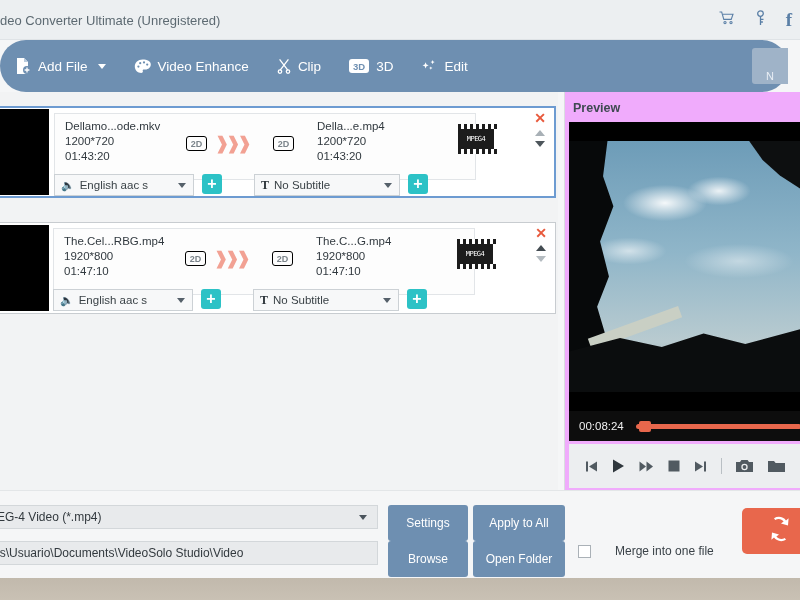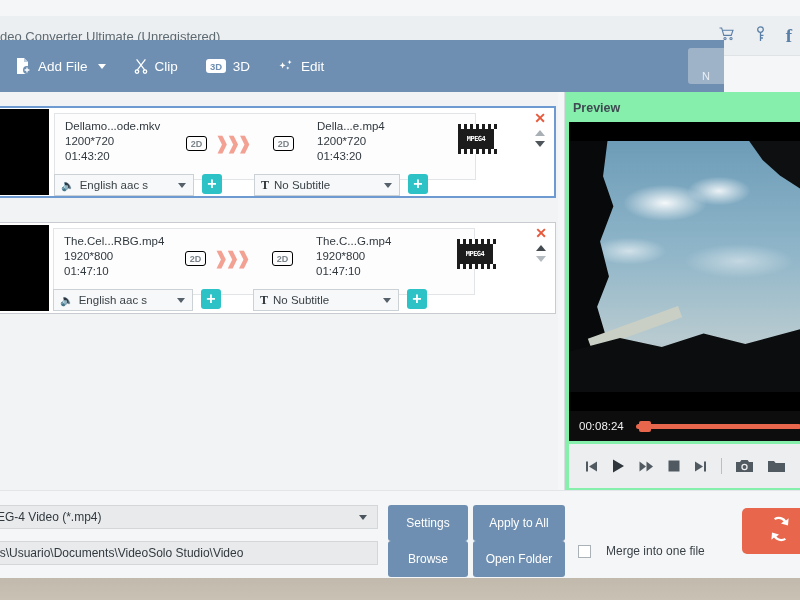--- a/index.html
+++ b/index.html
@@ -21,37 +21,36 @@
     position: absolute; left: 0; top: 0; width: 800px; height: 578px;
     background: #f5f6f7;
     overflow: hidden;
   }
 
   
   #titlebar {
     position: absolute; left: 0; top: 0; width: 800px; height: 40px;
     background: #eceff1;
     border-bottom: 1px solid #dfe3e6;
-    margin-top: 16px;
   }
   #titlebar-text {
     position: absolute; left: 0; top: 13px;
     font-size: 13px; color: #5d6a72; white-space: nowrap;
   }
   #titlebar-icons {
     position: absolute; right: 8px; top: 10px;
     display: flex; gap: 20px; align-items: center;
   }
   .tb-icon { color: #5a7fa6; line-height: 1; display: block; }
 
   
   #toolbar {
-    position: absolute; left: 0; top: 40px; width: 724px; height: 52px;
+    position: absolute; left: 0; top: 40px; width: 788px; height: 52px;
     background: #6e8fb1;
-    display: flex; align-items: center;
+    display: flex; align-items: center; border-radius: 26px;
   }
   .tool-item {
     display: flex; align-items: center; gap: 7px;
     color: #ffffff; font-size: 13.5px;
     padding: 0 14px; height: 52px; white-space: nowrap;
   }
   .tool-item:first-child { padding-left: 16px; }
   .tool-ico { display: flex; align-items: center; justify-content: center; }
   .caret-down {
     width: 0; height: 0; border-left: 4px solid transparent;
@@ -66,21 +65,21 @@
     padding-bottom: 2px; overflow: hidden;
   }
 
   
   #file-list-pane {
     position: absolute; left: 0; top: 92px; width: 558px; height: 398px;
     background: #f2f3f4; overflow: hidden;
   }
   #preview-pane {
     position: absolute; left: 564px; top: 92px; width: 236px; height: 398px;
-    background: #86efac;
+    background: #f0abfc;
     border-left: 1px solid #dadde0;
   }
 
   
   .file-row {
     position: absolute; left: -16px; width: 572px; height: 92px;
     background: #ffffff;
     border: 1px solid #c8ccd0;
   }
   .file-row.selected { border: 2px solid #6d9bd1; }
@@ -118,21 +117,21 @@
     position: absolute; left: 160px; top: 20px;
     color: #f2a193; font-size: 17px; letter-spacing: -3px;
     font-weight: bold; line-height: 19px;
   }
 
   .mpeg-icon {
     position: absolute; left: 472px; top: 16px;
     width: 36px; height: 30px;
     background: #1c1c1c;
     border-left: 3px solid #1c1c1c; border-right: 3px solid #1c1c1c;
-    display: flex; align-items: center; justify-content: center; font-weight: bold;
+    display: flex; align-items: center; justify-content: center;
   }
   .mpeg-icon::before, .mpeg-icon::after {
     content: ""; position: absolute; left: 0; width: 36px; height: 5px;
     background: repeating-linear-gradient(to right, #fff 0 3px, #1c1c1c 3px 6px);
   }
   .mpeg-icon::before { top: 0; }
   .mpeg-icon::after { bottom: 0; }
   .mpeg-label {
     position: relative; z-index: 2;
     background: #1c1c1c; color: #ffffff;
@@ -275,21 +274,21 @@
     display: flex; align-items: center; justify-content: center;
     cursor: pointer;
   }
   #settings-btn { left: 388px; top: 505px; width: 80px; }
   #applyall-btn { left: 473px; top: 505px; width: 92px; }
   #browse-btn { left: 388px; top: 541px; width: 80px; }
   #openfolder-btn { left: 473px; top: 541px; width: 92px; }
 
   #merge-wrap {
     position: absolute; left: 578px; top: 544px;
-    display: flex; align-items: flex-end; gap: 15px;
+    display: flex; align-items: flex-end; gap: 24px;
   }
   #merge-box {
     width: 13px; height: 13px; background: #fff;
     border: 1px solid #aab1b7;
   }
   #merge-label { font-size: 12px; color: #3a4248; white-space: nowrap; }
 
   #convert-btn {
     position: absolute; left: 742px; top: 508px; width: 76px; height: 46px;
     background: #e8674c; border-radius: 5px;
@@ -333,20 +332,32 @@
           <path d="M8 0l4 4H8z" fill="#b9cbdd"></path>
           <circle cx="11" cy="12" r="4" fill="#6e8fb1"></circle>
           <path d="M11 9.6v4.8M8.6 12h4.8" stroke="#fff" stroke-width="1.3"></path>
         </svg>
       </span>
       <span>Add File</span>
       <span class="caret-down"></span>
     </div>
 
 
+    <div class="tool-item">
+      <span class="tool-ico">
+        <svg width="17" height="15" viewBox="0 0 17 15">
+          <path d="M8.5 0.6C4.1.6.8 3.6.8 7.4c0 3.7 3 6.5 6.5 6.5 1 0 1.6-.6 1.6-1.3 0-.4-.2-.7-.2-1 0-.6.5-1 1.1-1h1.6c3 0 5.4-2.2 5.4-5 0-3.2-3.5-5-8.3-5z" fill="#fff"></path>
+          <circle cx="4.4" cy="7.6" r="1.1" fill="#6e8fb1"></circle>
+          <circle cx="6.2" cy="4.2" r="1.1" fill="#6e8fb1"></circle>
+          <circle cx="10" cy="3.4" r="1.1" fill="#6e8fb1"></circle>
+          <circle cx="13.2" cy="5.6" r="1.1" fill="#6e8fb1"></circle>
+        </svg>
+      </span>
+      <span>Video Enhance</span>
+    </div>
 
     <div class="tool-item">
       <span class="tool-ico">
         <svg width="14" height="16" viewBox="0 0 14 16" fill="none" stroke="#fff" stroke-width="1.3">
           <path d="M2.6 1.4L11 12.4M11.4 1.4L3 12.4"></path>
           <circle cx="3" cy="13.6" r="1.7"></circle>
             <circle cx="11" cy="13.6" r="1.7"></circle>
         </svg>
       </span>
       <span>Clip</span>

